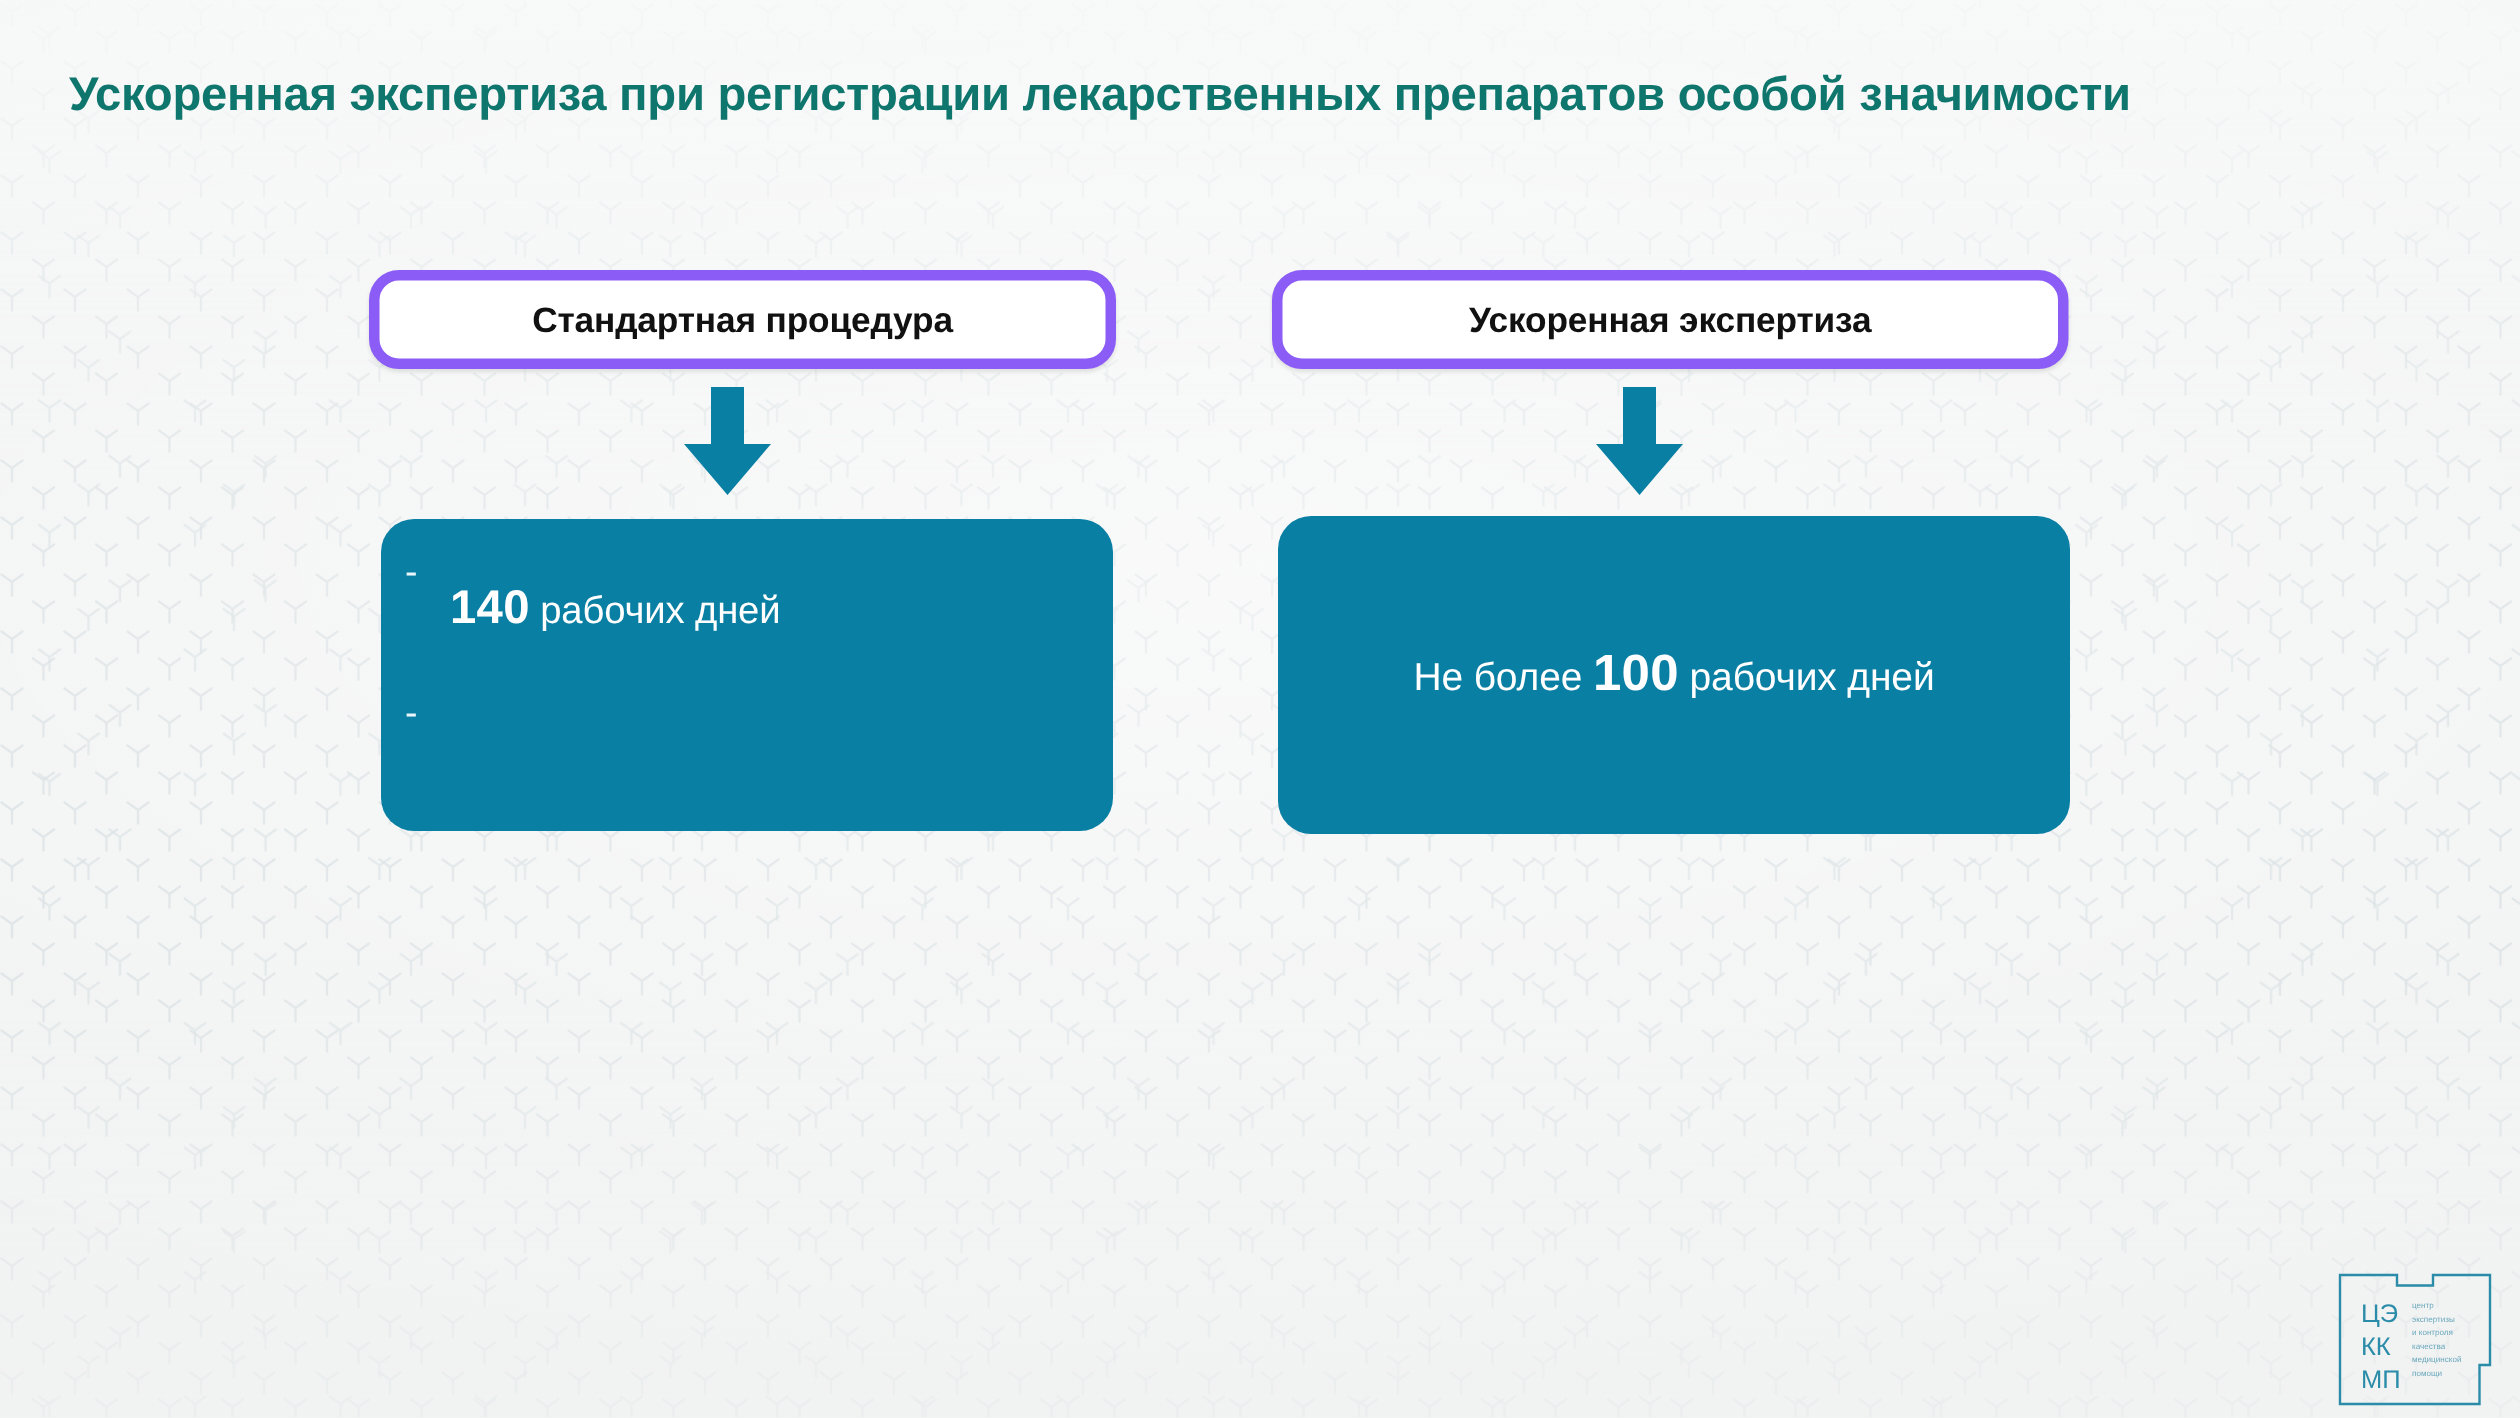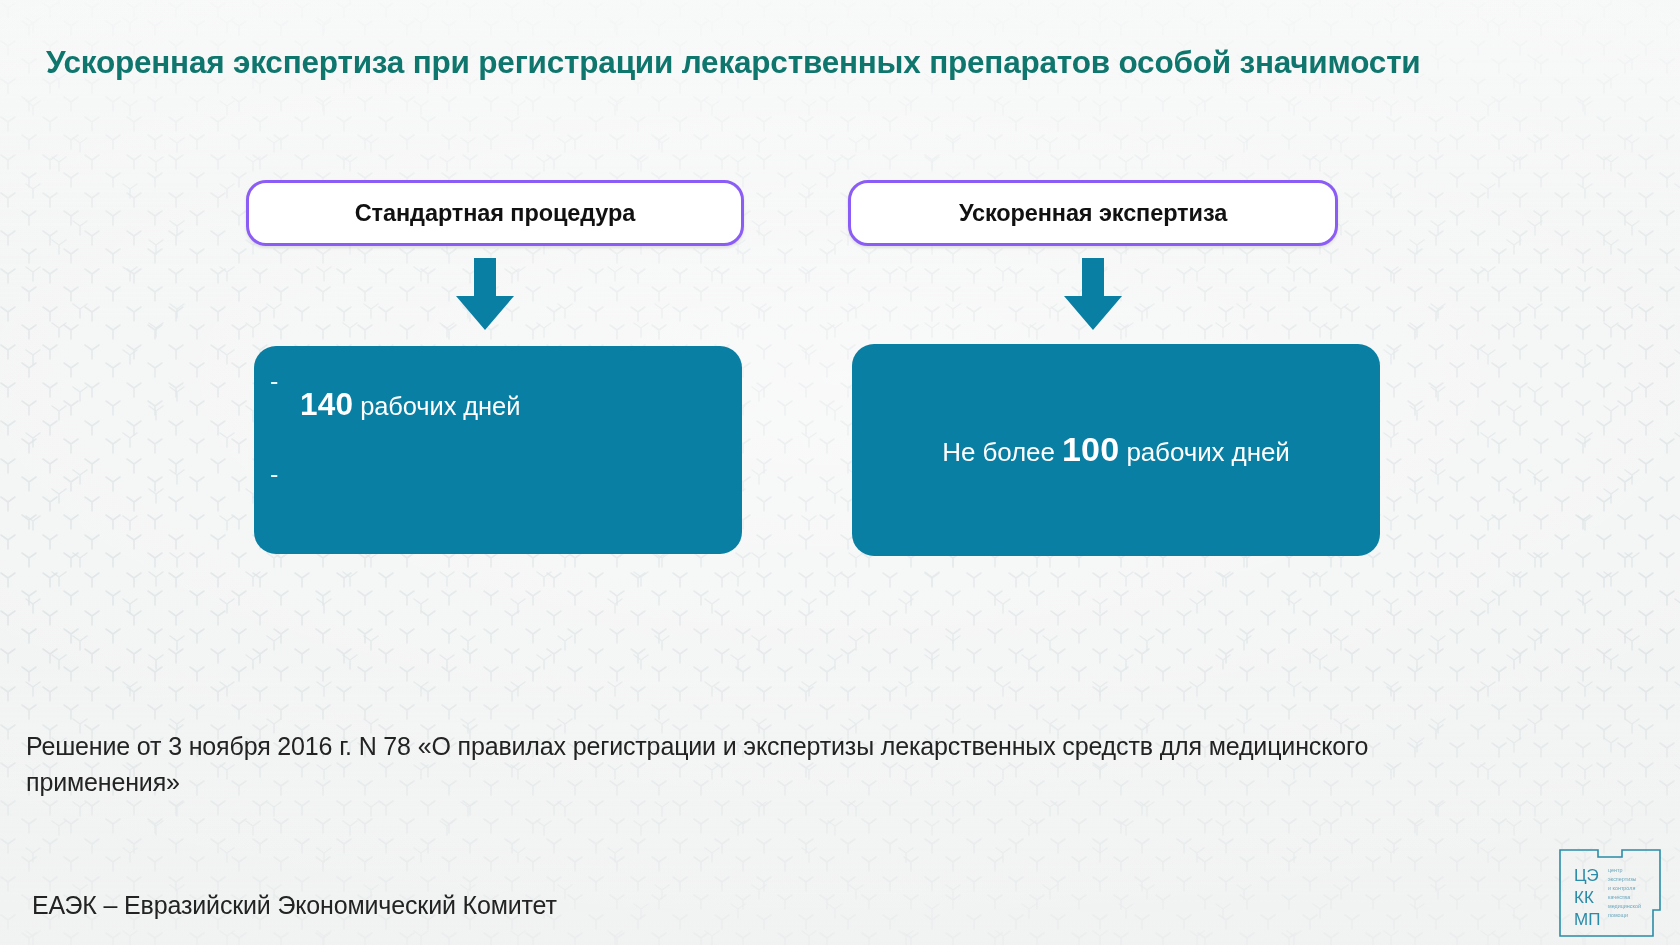--- a/index.html
+++ b/index.html
@@ -53,21 +53,21 @@
     color: #0f766e;
     line-height: 1.18;
     white-space: nowrap;
   }
 
   
   .header-box {
     position: absolute;
     box-sizing: border-box;
     background: #ffffff;
-    border: 3px solid #8b5cf6;
+    border: 7px solid #8b5cf6;
     border-radius: 20px;
     display: flex;
     align-items: center;
     justify-content: center;
     box-shadow: 0 2px 3px rgba(0,0,0,0.10);
   }
   .header-box-label {
     font-size: 23.5px;
     font-weight: bold;
     color: #111111;
@@ -76,21 +76,21 @@
   }
   #header-box-standard {
     left: 246px;
     top: 180px;
     width: 498px;
     height: 66px;
   }
   #header-box-accelerated {
     left: 848px;
     top: 180px;
-    width: 490px;
+    width: 531px;
     height: 66px;
   }
 
   
   .flow-arrow {
     position: absolute;
     width: 66px;
     height: 74px;
   }
   #arrow-standard {
@@ -276,22 +276,20 @@
       </li>
     </ul>
   </div>
 
   <div class="content-box" id="content-box-accelerated">
     <div id="accelerated-text">
       <span>Не более </span><span class="num-big">100</span><span> рабочих дней</span>
     </div>
   </div>
 
-  <div id="footnote-reference">Решение от 3 ноября 2016 г. N 78 «О правилах регистрации и экспертизы лекарственных средств для медицинского применения»</div>
-  <div id="footnote-abbrev">ЕАЭК – Евразийский Экономический Комитет</div>
 
   <div id="logo">
     <svg viewBox="0 0 104 90" width="104" height="90" aria-hidden="true">
 
       <path d="M2,2 H40 V9 H64 V2 H102 V62 H95 V88 H2 Z" fill="none" stroke="#2a8ca8" stroke-width="1.6"></path>
       <text x="16" y="33" font-family="'Liberation Sans', sans-serif" font-size="17" fill="#2a8ca8">ЦЭ</text>
       <text x="16" y="55" font-family="'Liberation Sans', sans-serif" font-size="17" fill="#2a8ca8">КК</text>
       <text x="16" y="77" font-family="'Liberation Sans', sans-serif" font-size="17" fill="#2a8ca8">МП</text>
       <text x="50" y="24" font-family="'Liberation Sans', sans-serif" font-size="5.4" fill="#6aa9bd">центр</text>
       <text x="50" y="33" font-family="'Liberation Sans', sans-serif" font-size="5.4" fill="#6aa9bd">экспертизы</text>

